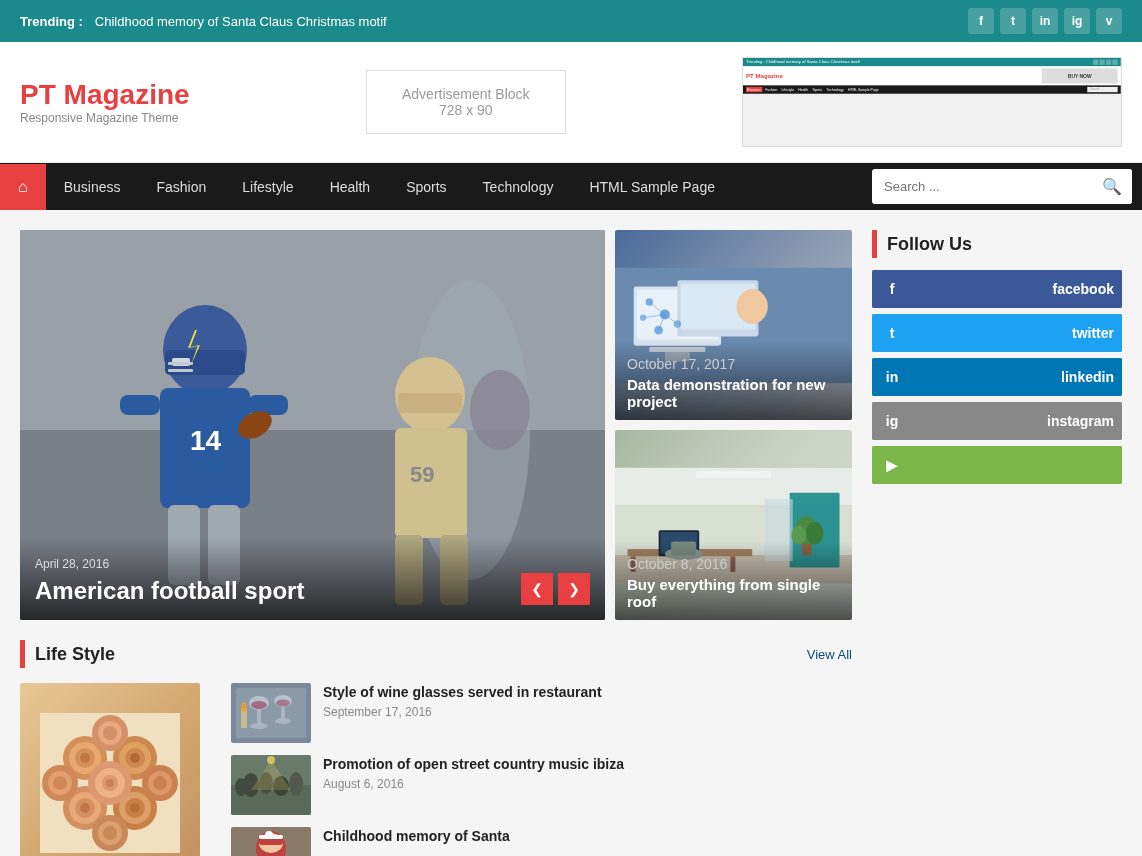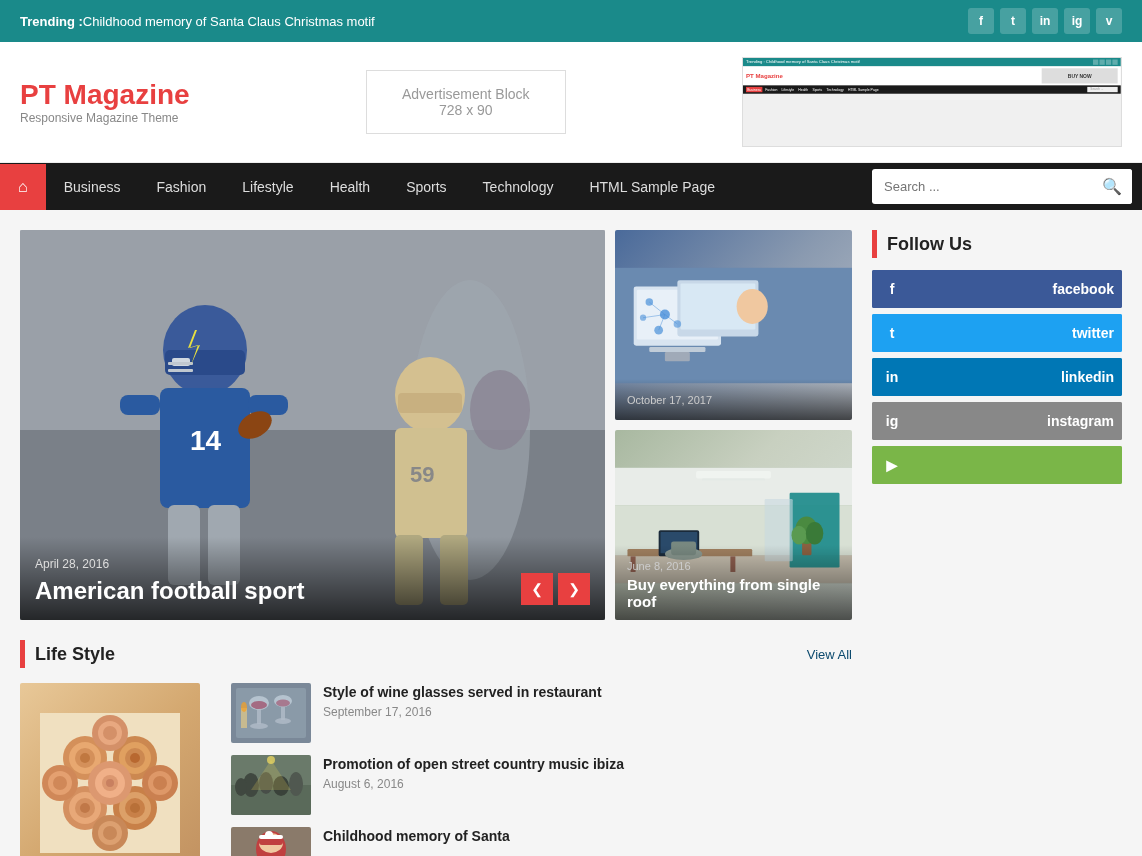--- a/index.html
+++ b/index.html
@@ -8,21 +8,21 @@
     
     .trending-bar {
       background: #1a8a8a;
       color: white;
       padding: 8px 20px;
       font-size: 13px;
       display: flex;
       justify-content: space-between;
       align-items: center;
     }
-    .trending-bar .trending-text { display: flex; gap: 0; }
+    .trending-bar .trending-text { display: flex; gap: 12px; }
     .trending-bar .trending-label { font-weight: bold; }
     .trending-bar .social-icons { display: flex; gap: 6px; }
     .social-icon-btn {
       width: 26px; height: 26px;
       background: rgba(255,255,255,0.2);
       border-radius: 3px;
       display: flex; align-items: center; justify-content: center;
       cursor: pointer; color: white; font-size: 12px; font-weight: bold;
     }
 
@@ -182,21 +182,21 @@
       background: linear-gradient(135deg, #4a6a9a 0%, #8a9ab0 50%, #bac0c8 100%);
     }
     .hero-card-bg.office {
       background: linear-gradient(135deg, #a8b8a0 0%, #c8d0c0 40%, #d8e0d8 100%);
     }
     .hero-card-overlay {
       position: absolute; bottom: 0; left: 0; right: 0;
       background: linear-gradient(transparent, rgba(0,0,0,0.65));
       padding: 15px 12px 10px;
     }
-    .card-date { color: #ccc; font-size: 11px; margin-bottom: 4px; }
+    .card-date { color: #ccc; font-size: 14px; margin-bottom: 4px; }
     .card-title { color: white; font-size: 15px; font-weight: bold; }
 
     
     .section-header {
       display: flex; align-items: center; justify-content: space-between;
       margin-bottom: 15px;
     }
     .section-title-wrap { display: flex; align-items: center; }
     .section-title-bar {
       width: 5px; height: 28px; background: #e84040; margin-right: 10px;
@@ -413,20 +413,21 @@
               <circle cx="70" cy="100" r="7" fill="#4a90d9" opacity="0.7"></circle>
               <circle cx="100" cy="90" r="6" fill="#4a90d9" opacity="0.6"></circle>
               <line x1="80" y1="75" x2="55" y2="55" stroke="#4a90d9" stroke-width="1.5" opacity="0.5"></line>
               <line x1="80" y1="75" x2="45" y2="80" stroke="#4a90d9" stroke-width="1.5" opacity="0.5"></line>
               <line x1="80" y1="75" x2="70" y2="100" stroke="#4a90d9" stroke-width="1.5" opacity="0.5"></line>
               <line x1="80" y1="75" x2="100" y2="90" stroke="#4a90d9" stroke-width="1.5" opacity="0.5"></line>
             </svg>
           </div>
           <div class="hero-card-overlay">
             <div class="card-date">October 17, 2017</div>
+            <div class="card-title">Data demonstration for new project</div>
           </div>
         </div>
 
         <div class="hero-card">
           <div class="hero-card-bg office">
             <svg width="100%" height="185" viewBox="0 0 380 185" xmlns="http://www.w3.org/2000/svg">
               <rect width="380" height="185" fill="#b0c0b0"></rect>
 
               <rect x="0" y="0" width="380" height="60" fill="#e8ece8"></rect>
 
@@ -451,21 +452,21 @@
               <ellipse cx="110" cy="138" rx="30" ry="10" fill="#8a9890"></ellipse>
               <rect x="90" y="118" width="40" height="22" rx="4" fill="#788880"></rect>
 
               <rect x="300" y="100" width="15" height="40" rx="2" fill="#8a6040"></rect>
               <ellipse cx="307" cy="100" rx="18" ry="22" fill="#4a8a40"></ellipse>
               <ellipse cx="295" cy="108" rx="12" ry="15" fill="#5a9a50"></ellipse>
               <ellipse cx="320" cy="105" rx="14" ry="18" fill="#3a7a38"></ellipse>
             </svg>
           </div>
           <div class="hero-card-overlay">
-            <div class="card-date">June 8, 2016</div>
+            <div class="card-date">October 8, 2016</div>
             <div class="card-title">Buy everything from single roof</div>
           </div>
         </div>
       </div>
     </div>
 
     <div>
       <div class="section-header">
         <div class="section-title-wrap">
           <div class="section-title-bar"></div>

